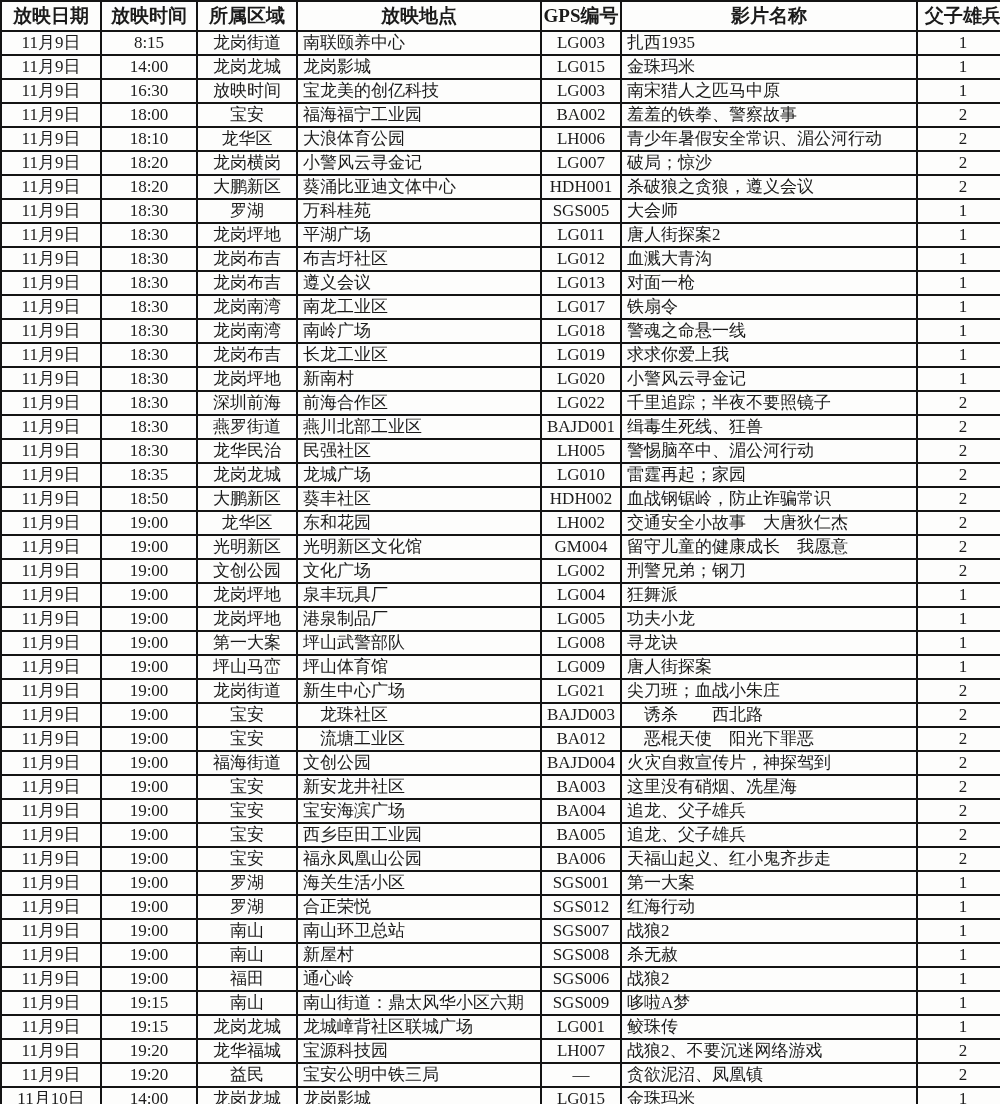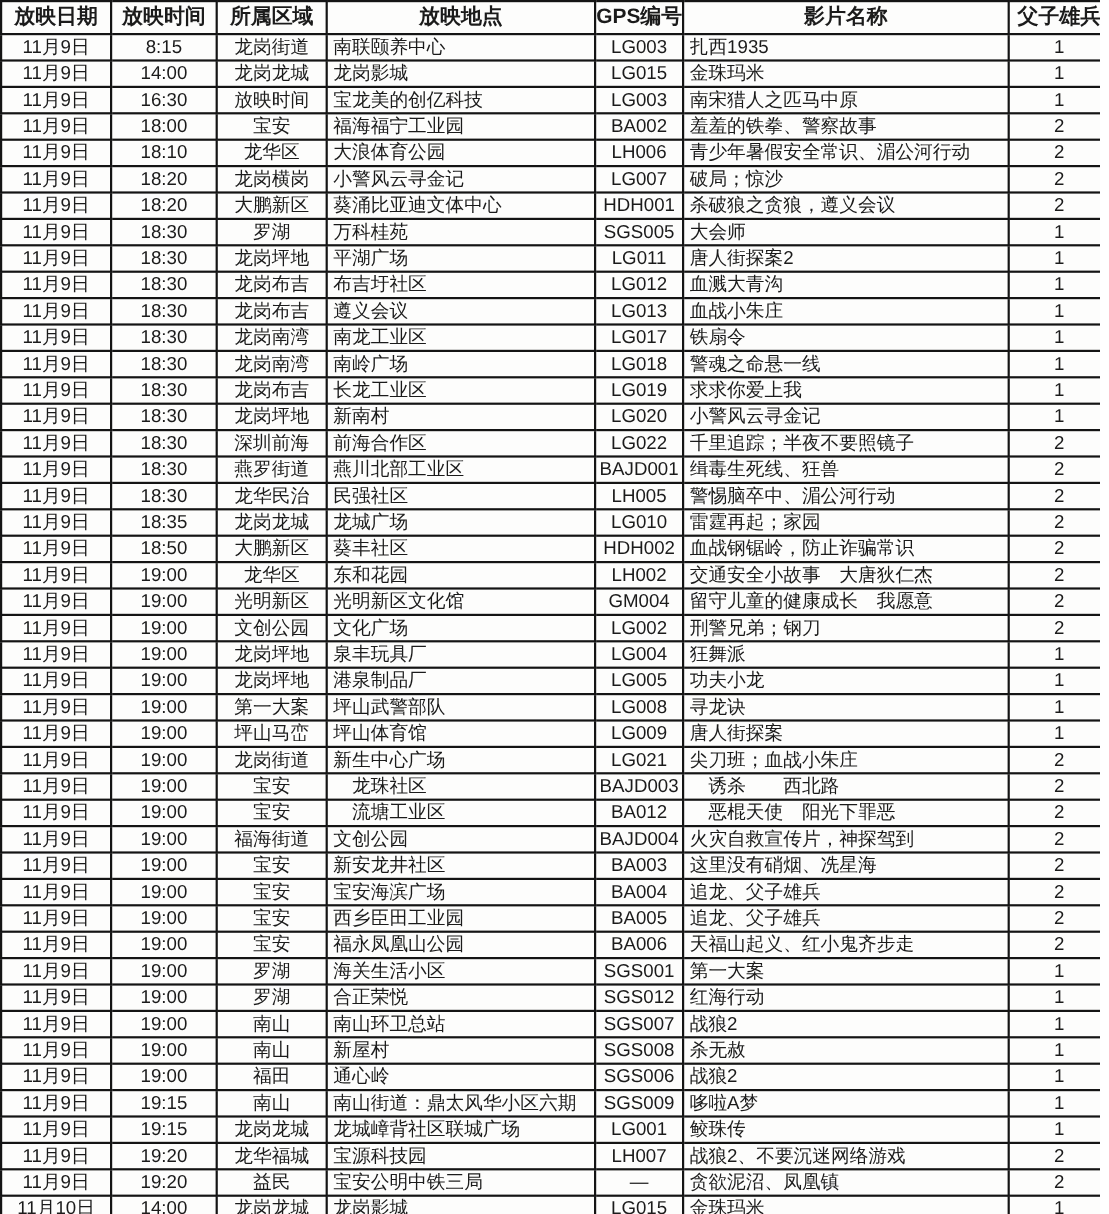--- a/index.html
+++ b/index.html
@@ -5,21 +5,21 @@
   html, body {
     margin: 0;
     padding: 0;
     background: #ffffff;
   }
   .page {
     width: 1000px;
     height: 1104px;
     background: #fbfbfa;
     overflow: hidden;
-    font-family: Liberation Sans, sans-serif;
+    font-family: Liberation Serif, serif;
   }
   table.schedule {
     width: 1008px;
     height: 1104px;
     border-collapse: collapse;
     table-layout: fixed;
     background: #fdfdfc;
   }
   table.schedule th,
   table.schedule td {
@@ -172,21 +172,21 @@
           <td class="col-4">LG012</td>
           <td class="col-5">血溅大青沟</td>
           <td class="col-6">1</td>
         </tr>
         <tr>
           <td class="col-0">11月9日</td>
           <td class="col-1">18:30</td>
           <td class="col-2">龙岗布吉</td>
           <td class="col-3">遵义会议</td>
           <td class="col-4">LG013</td>
-          <td class="col-5">血战小朱庄</td>
+          <td class="col-5">对面一枪</td>
           <td class="col-6">1</td>
         </tr>
         <tr>
           <td class="col-0">11月9日</td>
           <td class="col-1">18:30</td>
           <td class="col-2">龙岗南湾</td>
           <td class="col-3">南龙工业区</td>
           <td class="col-4">LG017</td>
           <td class="col-5">铁扇令</td>
           <td class="col-6">1</td>

